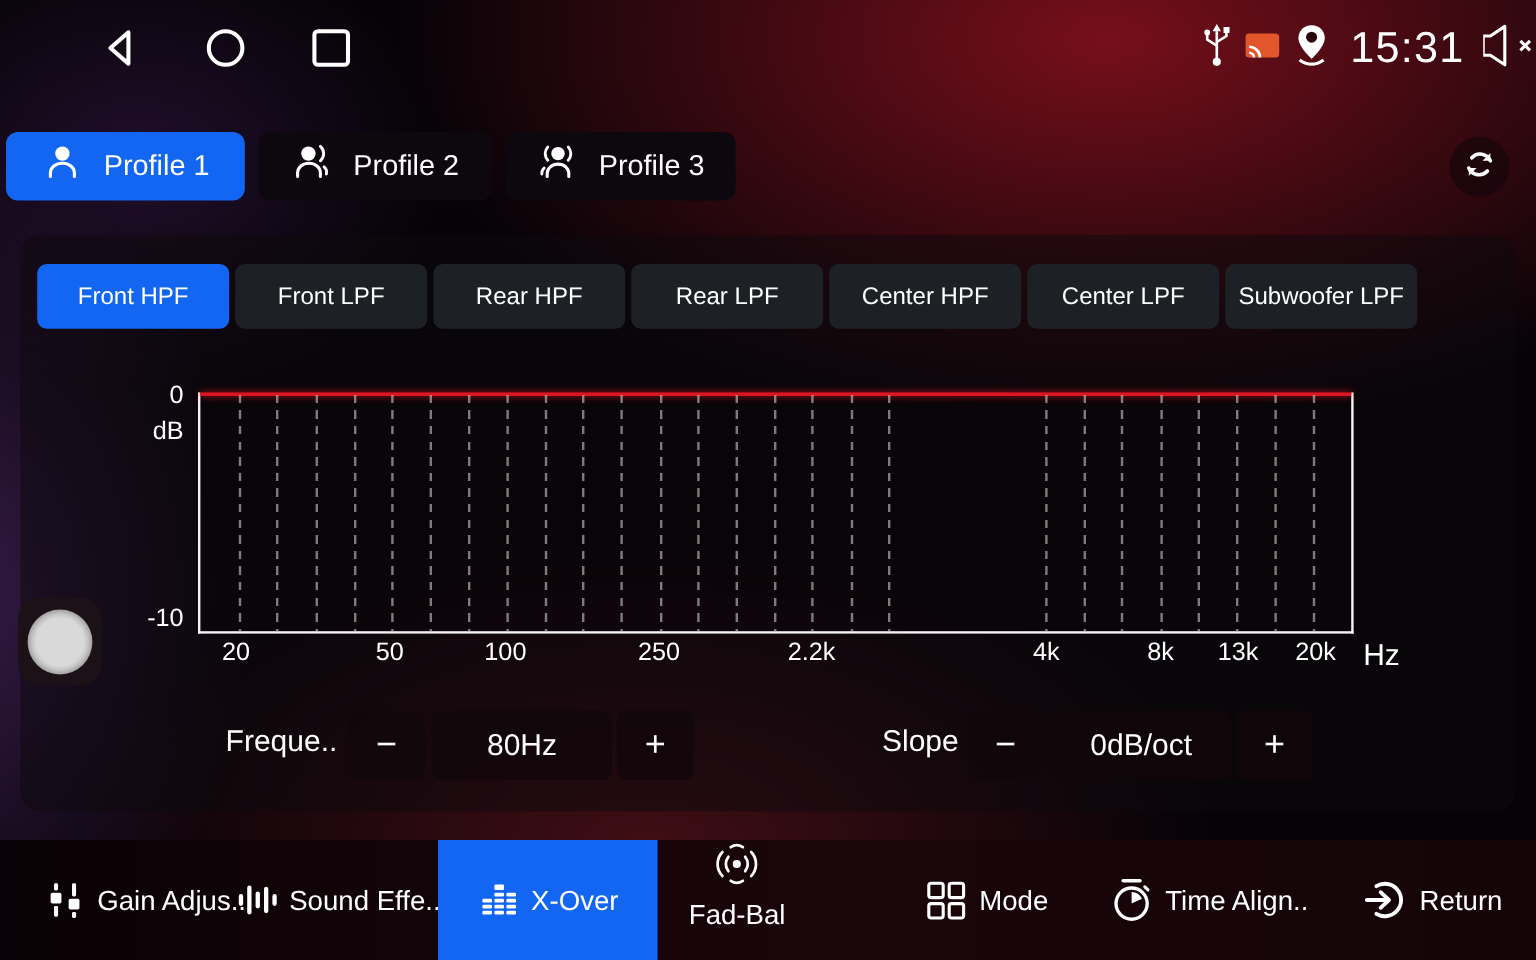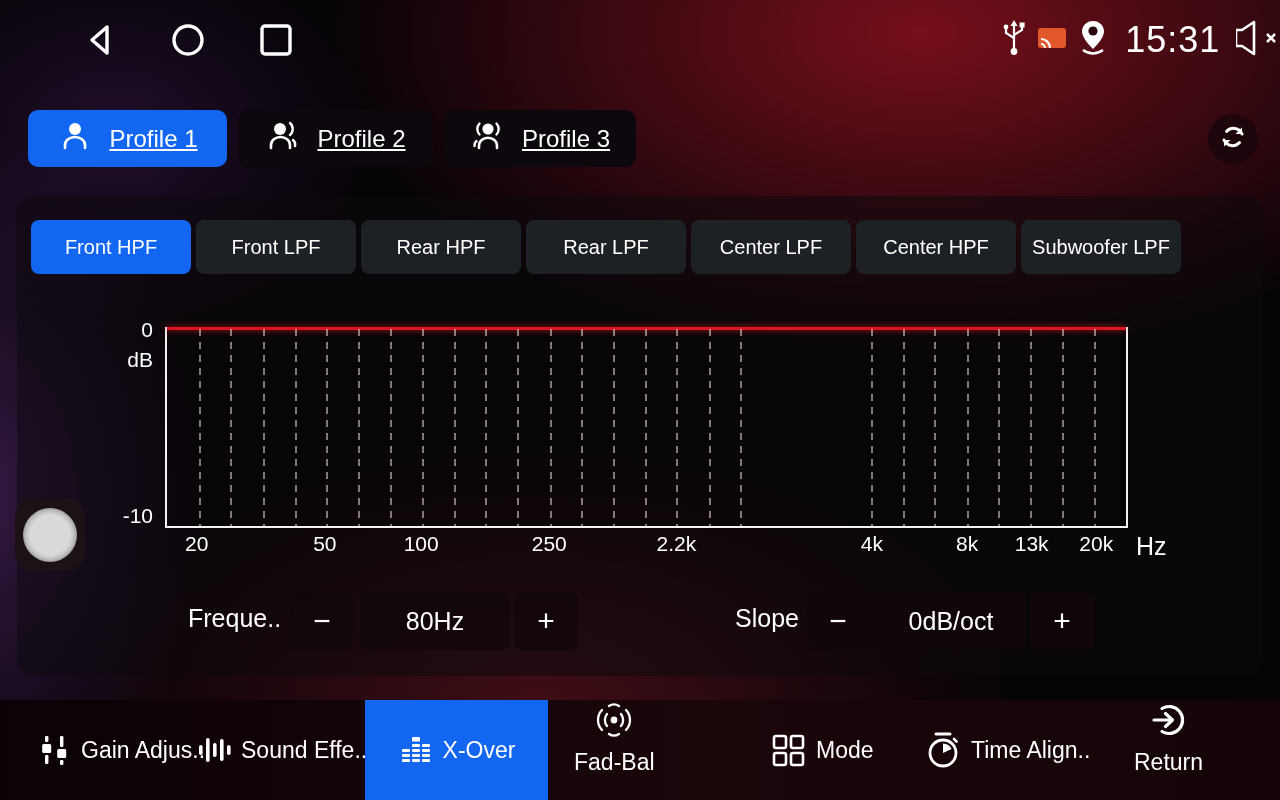--- a/index.html
+++ b/index.html
@@ -15,21 +15,21 @@
       #060307;
   }
   
   .status-bar { position:absolute; top:0; left:0; width:100%; height:80px;margin-left:43px; }
   .nav-keys { position:absolute; left:38px; top:20px; display:flex; align-items:center; gap:50px; }
   .nav-keys svg { display:block; }
   .status-right { position:absolute; right:16px; top:0; height:80px; display:flex; align-items:center; gap:10px; }
   .clock { font-size:36px; font-weight:400; letter-spacing:1px; margin:0 6px; }
   .vol-num { font-size:30px; }
   
-  .profile-row { position:absolute; left:28px; top:110px; display:flex; gap:11px;text-decoration:underline; }
+  .profile-row { position:absolute; left:5px; top:110px; display:flex; gap:11px; }
   .profile-btn {
     height:57px; display:flex; align-items:center; justify-content:center; gap:16px;
     background:#0d070e; border-radius:10px; font-size:24px; cursor:pointer;
   }
   .profile-btn.active { background:#1266f2; }
   .refresh-btn {
     position:absolute; right:22px; top:114px; width:50px; height:50px; border-radius:50%;
     background:rgba(24,6,12,0.75); display:flex; align-items:center; justify-content:center; cursor:pointer;
   }
   
@@ -197,22 +197,22 @@
       </svg>
     </span>
   </div>
 
   <div class="panel">
     <div class="filter-tabs">
         <div class="ftab active">Front HPF</div>
         <div class="ftab">Front LPF</div>
         <div class="ftab">Rear HPF</div>
         <div class="ftab">Rear LPF</div>
+        <div class="ftab">Center HPF</div>
         <div class="ftab">Center LPF</div>
-        <div class="ftab">Center HPF</div>
         <div class="ftab">Subwoofer LPF</div>
       </div>
 
     <div class="ylab ylab-zero">0</div>
     <div class="ylab ylab-unit">dB</div>
     <div class="ylab ylab-min">-10</div>
 
     <div class="plot">
       <div class="response-line"></div>
     <div class="gridline" style="left: 3.3%;"></div>
@@ -357,21 +357,21 @@
         <span>
           <svg width="38" height="40" viewBox="0 0 38 40">
             <circle cx="19" cy="23" r="13" fill="none" stroke="#fff" stroke-width="2.8"></circle>
             <path d="M12 4 h14" stroke="#fff" stroke-width="3" stroke-linecap="round"></path>
             <path d="M30 9 l2.6 2.6" stroke="#fff" stroke-width="2.6" stroke-linecap="round"></path>
             <path d="M19 23 V13.4 A9.6 9.6 0 0 1 27.6 19 Z" fill="#fff"></path>
           </svg>
         </span>
         <span>Time Align..</span>
       </div>
-      <div class="nav-item" style="left: 1120px; flex-direction: column;">
+      <div class="nav-item" style="left: 1120px;">
         <span>
           <svg width="40" height="40" viewBox="0 0 40 40">
             <path d="M13 8.5 A13.5 13.5 0 1 1 13 31.5" fill="none" stroke="#fff" stroke-width="3.2" stroke-linecap="round"></path>
             <path d="M5 20 h17" stroke="#fff" stroke-width="3.2" stroke-linecap="round"></path>
             <path d="M16.5 13.5 L23.5 20 L16.5 26.5" fill="none" stroke="#fff" stroke-width="3.2" stroke-linecap="round" stroke-linejoin="round"></path>
           </svg>
         </span>
         <span>Return</span>
       </div>
     </nav>

